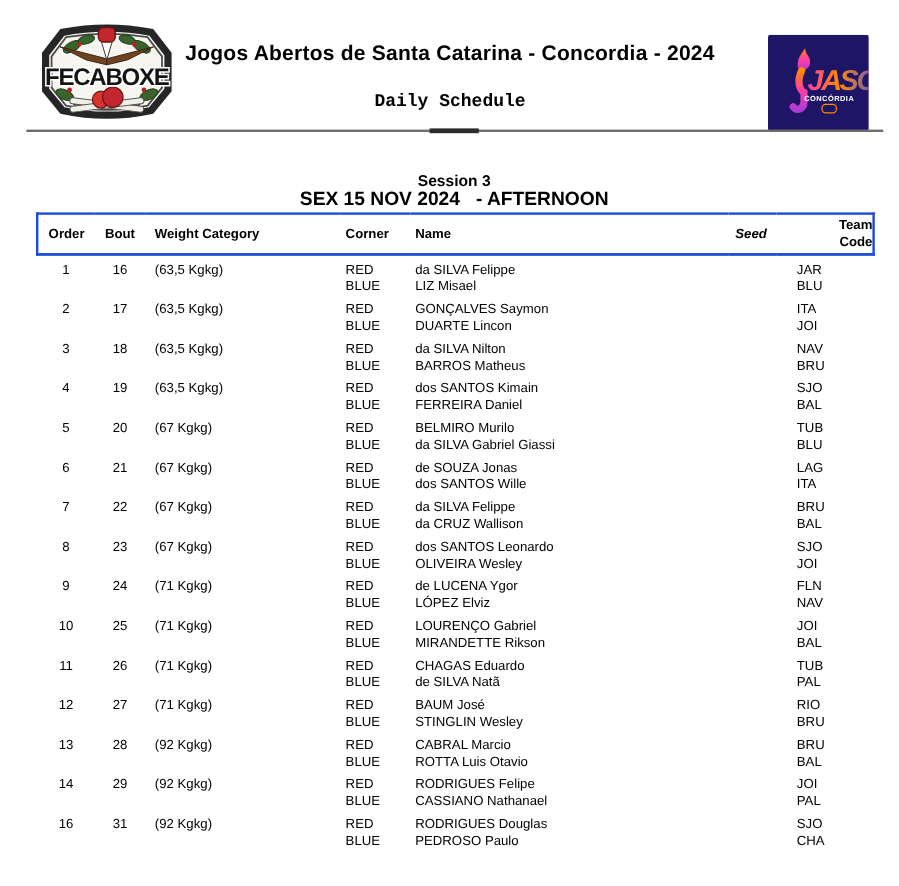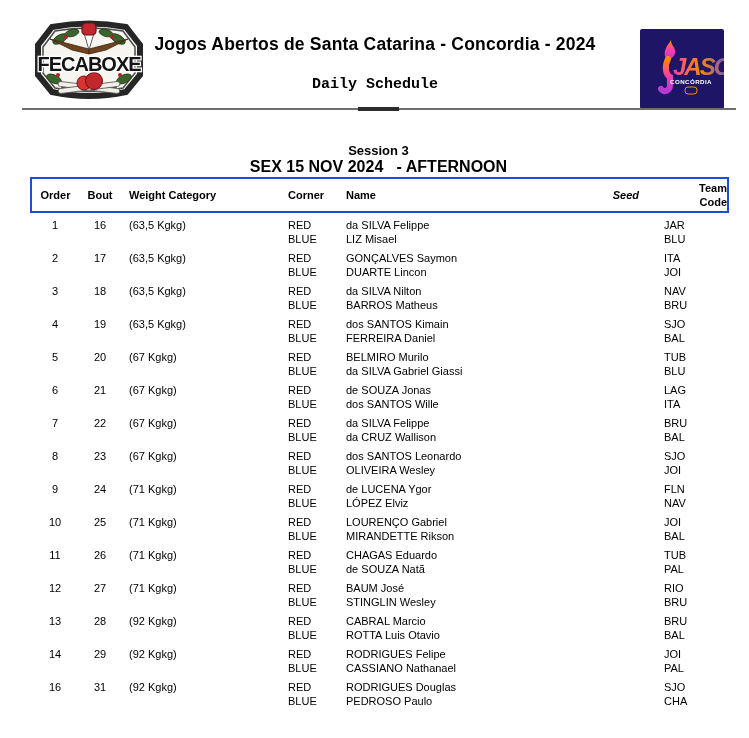--- a/index.html
+++ b/index.html
@@ -447,21 +447,21 @@
     </td>
     <td class="c-weight">
       <div class="line">(71 Kgkg)</div>
     </td>
     <td class="c-corner">
       <div class="line">RED</div>
       <div class="line">BLUE</div>
     </td>
     <td class="c-name">
       <div class="line">CHAGAS Eduardo</div>
-      <div class="line">de SOUZA Natã</div>
+      <div class="line">de SILVA Natã</div>
     </td>
     <td class="c-seed"></td>
     <td class="c-team">
       <div class="line">TUB</div>
       <div class="line">PAL</div>
     </td>
   </tr>
 
   <tr>
     <td class="c-order">

